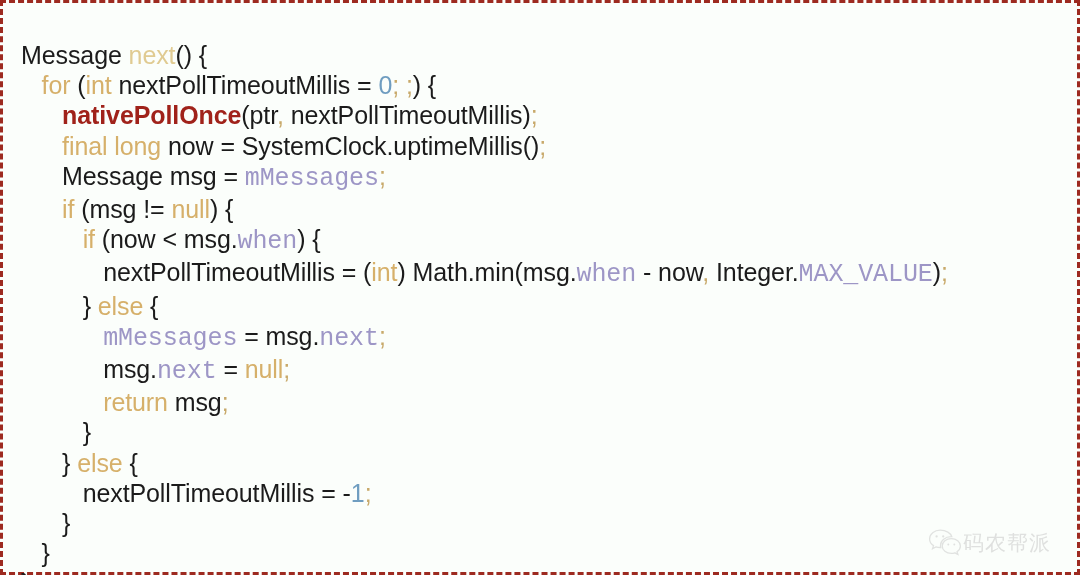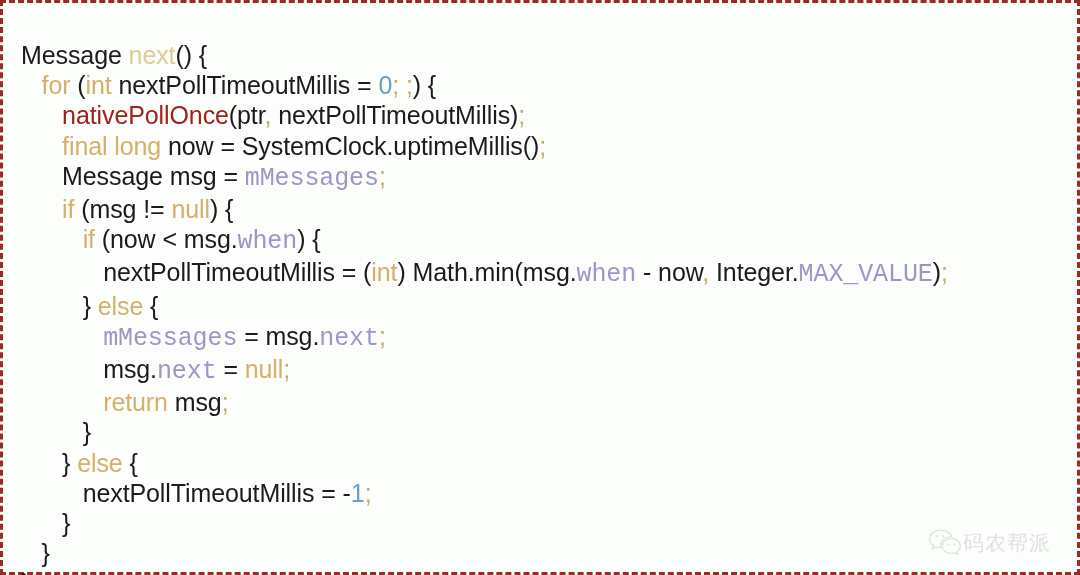--- a/index.html
+++ b/index.html
@@ -38,21 +38,21 @@
   }
   .code-line {
     white-space: pre;
     min-height: 30.2px;
   }
 
   
   .t-plain    { color: #1b1b1b; }
   .t-keyword  { color: #d6b06a; }           
   .t-method   { color: #e0cb92; }           
-  .t-native   { color: #a0221a; font-weight: normal; margin-top: 24px; }  
+  .t-native   { color: #a0221a; font-weight: bold; margin-top: 24px; }  
   .t-field    { color: #9d96c6; font-family: Liberation Mono, monospace; }           
   .t-number   { color: #6f9dc0; }           
   .t-punct    { color: #c8a96a; }           
 
   
   #watermark {
     position: absolute;
     right: 26px;
     bottom: 14px;
     display: flex;

